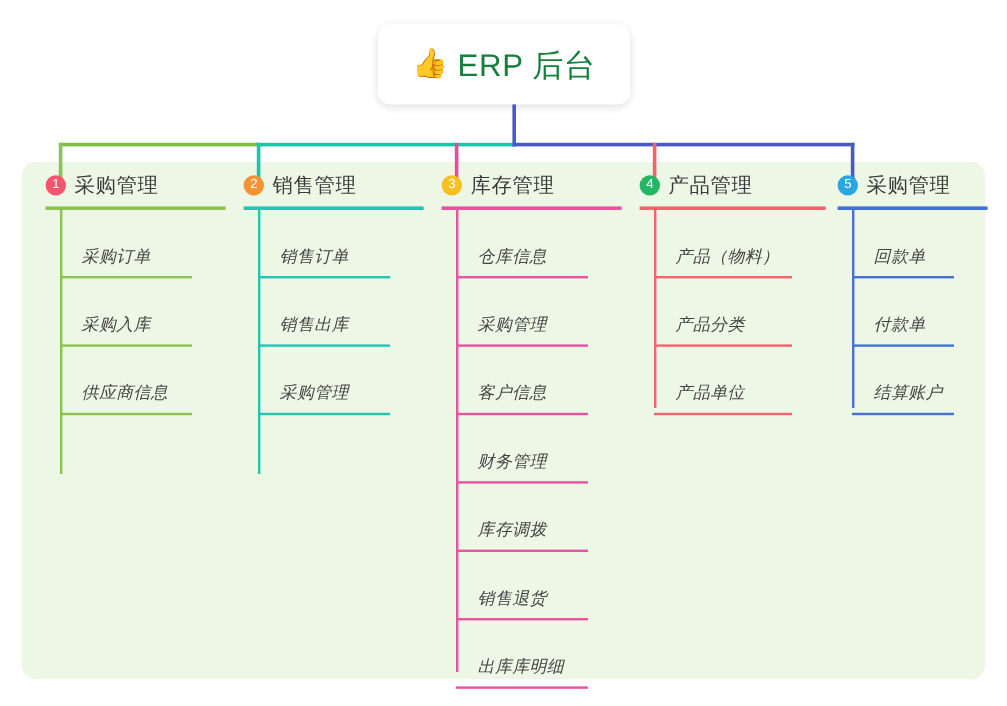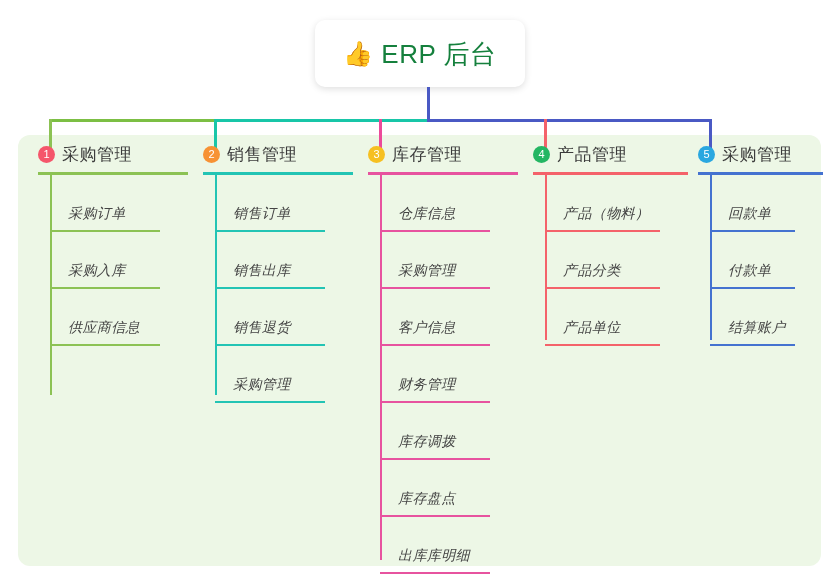--- a/index.html
+++ b/index.html
@@ -190,24 +190,20 @@
           <div class="spine" style="background: rgb(35, 196, 180); height: 220px;"></div>
           <div class="leaf">
             <span class="leaf-text">销售订单</span>
             <div class="leaf-rule" style="background: rgb(35, 196, 180); width: 110px;"></div>
           </div>
           <div class="leaf">
             <span class="leaf-text">销售出库</span>
             <div class="leaf-rule" style="background: rgb(35, 196, 180); width: 110px;"></div>
           </div>
           <div class="leaf">
-            <span class="leaf-text">销售退货</span>
-            <div class="leaf-rule" style="background: rgb(35, 196, 180); width: 110px;"></div>
-          </div>
-          <div class="leaf">
             <span class="leaf-text">采购管理</span>
             <div class="leaf-rule" style="background: rgb(35, 196, 180); width: 110px;"></div>
           </div>
         </div>
       </div>
       <div class="column" style="left: 368px; width: 150px;">
         <div class="col-head">
           <span class="badge" style="background: rgb(246, 192, 33);">3</span>
           <span class="col-title">库存管理</span>
         </div>
@@ -228,21 +224,21 @@
           </div>
           <div class="leaf">
             <span class="leaf-text">财务管理</span>
             <div class="leaf-rule" style="background: rgb(231, 83, 159); width: 110px;"></div>
           </div>
           <div class="leaf">
             <span class="leaf-text">库存调拨</span>
             <div class="leaf-rule" style="background: rgb(231, 83, 159); width: 110px;"></div>
           </div>
           <div class="leaf">
-            <span class="leaf-text">库存盘点</span>
+            <span class="leaf-text">销售退货</span>
             <div class="leaf-rule" style="background: rgb(231, 83, 159); width: 110px;"></div>
           </div>
           <div class="leaf">
             <span class="leaf-text">出库库明细</span>
             <div class="leaf-rule" style="background: rgb(231, 83, 159); width: 110px;"></div>
           </div>
         </div>
       </div>
       <div class="column" style="left: 533px; width: 155px;">
         <div class="col-head">

